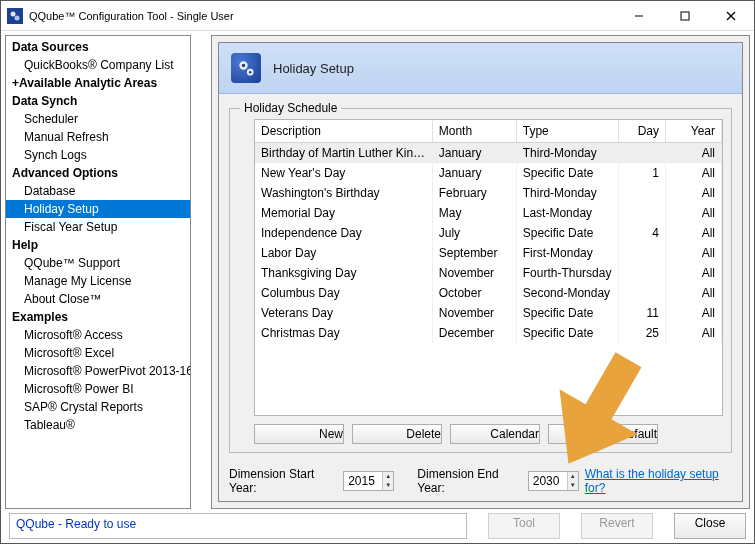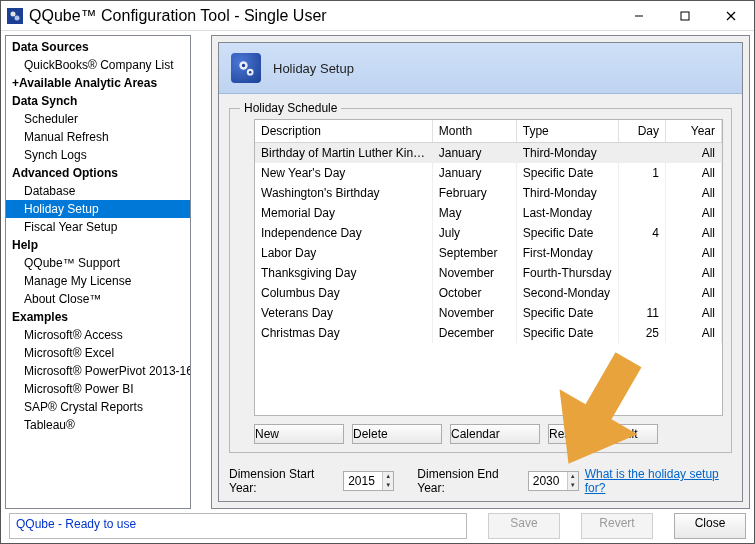--- a/index.html
+++ b/index.html
@@ -11,21 +11,21 @@
     border: 1px solid #555;
     display: flex; flex-direction: column;
     position: relative;
     background: #fff;
   }
 
   
   .titlebar {
     height: 30px; background: #fff; border-bottom: 1px solid #ddd;
     display: flex; align-items: center; padding: 0 0 0 6px;
-    font-size: 16px;
+    font-size: 11px;
   }
   .titlebar .title-icon { width: 16px; height: 16px; margin-right: 6px; background:#1b3f94; display:flex; align-items:center; justify-content:center; }
   .titlebar .title-icon svg { display:block; }
   .titlebar .title-text { flex: 0 0 auto; }
   .titlebar .spacer { flex: 1; }
   .titlebar .tb-btn { width: 46px; height: 30px; display: flex; align-items:center; justify-content:center; font-family: "Segoe UI Symbol", sans-serif; }
 
   
   .body {
     flex: 1; display: flex; padding: 4px; gap: 20px; min-height:0;
@@ -85,21 +85,21 @@
     padding:3px 6px;
     border-right:1px solid #efefef;
     white-space:nowrap; overflow:hidden; text-overflow:ellipsis;
   }
   table.grid tbody tr.sel td { background:#eeeeee; }
 
   .button-row { display:flex; gap:8px; padding:8px 0 0 0; }
   .btn {
     background: linear-gradient(#fdfdfd,#e9e9e9);
     border:1px solid #adadad; padding:2px 0; width:90px;
-    text-align:left; cursor:default; font-size:12px;
+    text-align:right; cursor:default; font-size:12px;
   }
   .btn.wide { width:110px; }
 
   .dimrow {
     display:flex; align-items:center; gap:6px; padding:6px 10px 6px 10px;
     font-size:12px;
   }
   .spin {
     display:inline-flex; align-items:stretch; border:1px solid #adadad; background:#fff; height:20px;
   }
@@ -330,21 +330,21 @@
           </span>
           <a href="#" class="helplink">What is the holiday setup for?</a>
         </div>
 
       </div>
     </div>
   </div>
 
   <div class="statusbar">
     <div class="status-text">QQube - Ready to use</div>
-    <div class="status-btn disabled">Save</div>
+    <div class="status-btn disabled">Tool</div>
     <div class="status-btn disabled">Revert</div>
     <div class="status-btn">Close</div>
   </div>
 
   <div class="arrow-overlay">
     <svg width="130" height="130" viewBox="0 0 130 130">
       <g transform="rotate(30 65 65)">
         <polygon points="50,0 80,0 80,60 110,60 65,120 20,60 50,60" fill="#E8A33D"></polygon>
       </g>
     </svg>

